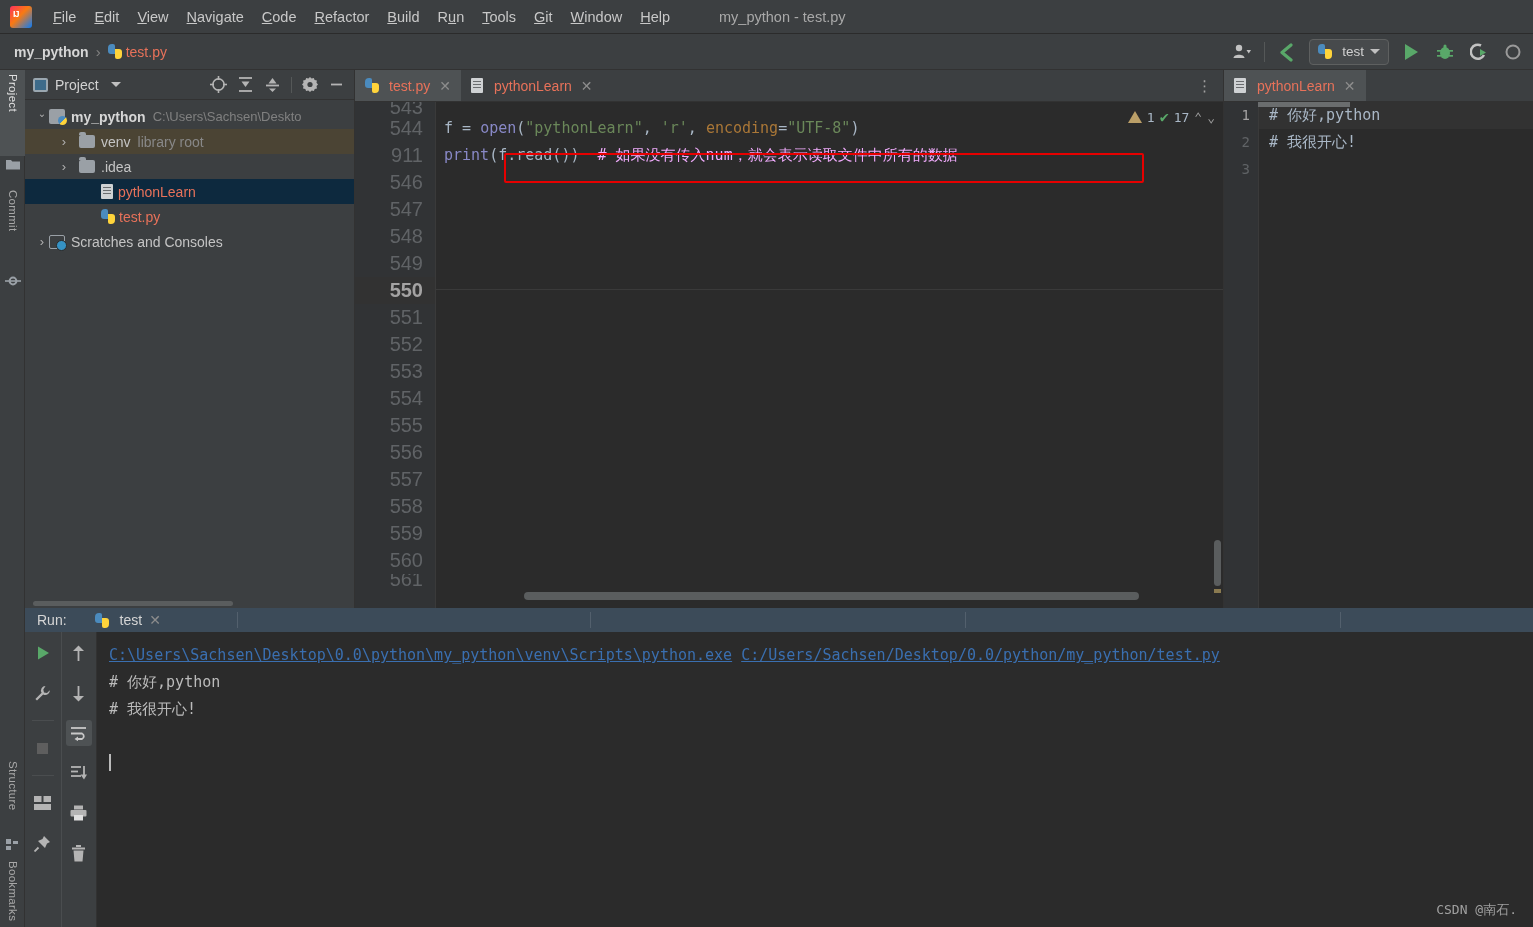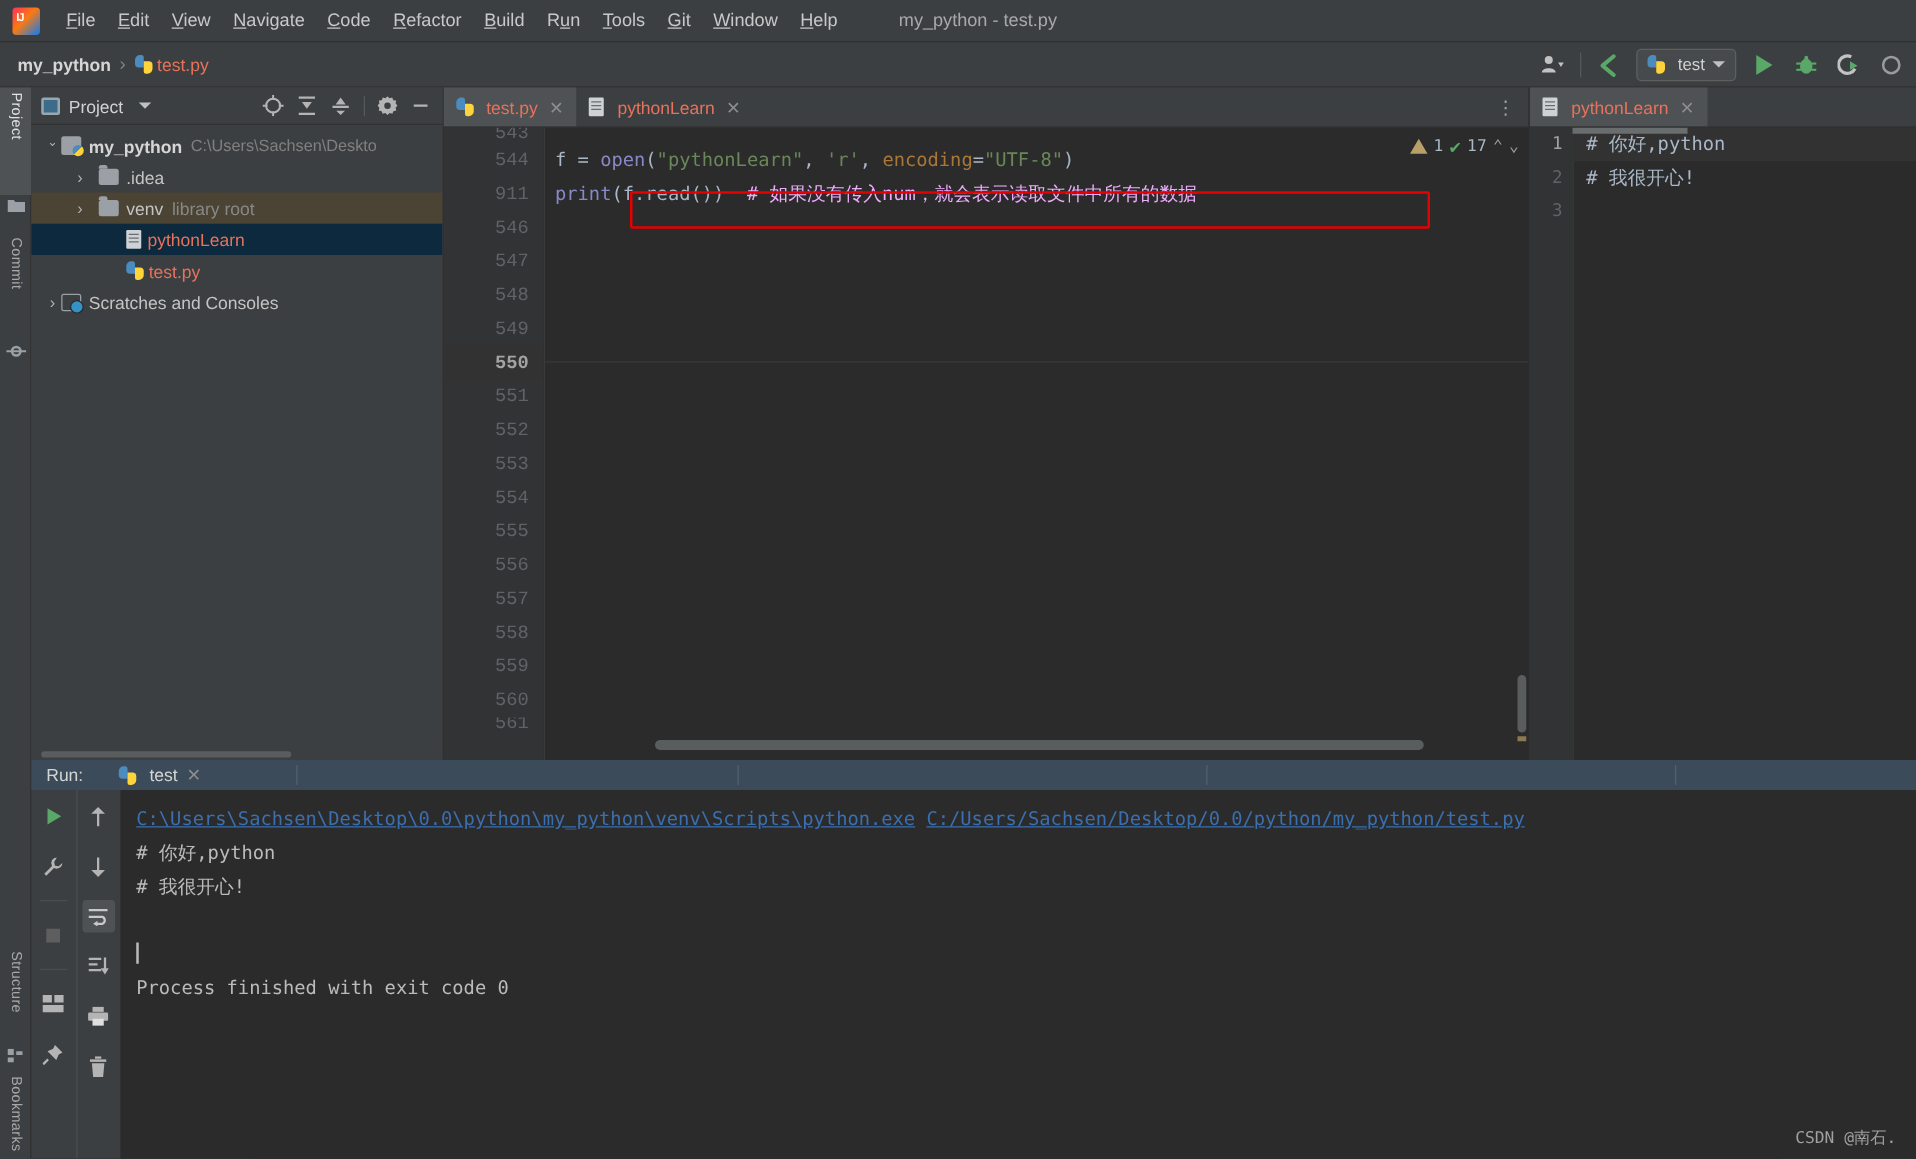--- a/index.html
+++ b/index.html
@@ -196,21 +196,21 @@
     margin-left: auto; display: flex; align-items: center; padding-right: 10px;
     color: #a0a0a0; font-size: 15px; letter-spacing: 1px;
   }
   .editor-body { flex: 1; display: flex; position: relative; overflow: hidden; }
   .gutter {
     width: 80px; background: #313335; flex: none; padding-top: 0;
     text-align: right; position: relative;
   }
   .gline {
     height: 27px; line-height: 27px; padding-right: 12px;
-    font-family: Liberation Mono, monospace; font-size: 15px; color: #606366;
+    font-family: Liberation Sans, sans-serif; font-size: 20px; color: #606366;
   }
   .gline.current { color: #a4a3a3; font-weight: bold; background: #323232; }
   .gline.clip { height: 13px; line-height: 10px; overflow: hidden; }
   .code {
     flex: 1; position: relative; background: #2b2b2b;
     font-family: "DejaVu Sans Mono", monospace; font-size: 15px;
     border-left: 1px solid #3a3a3a;
   }
   .cline { height: 27px; line-height: 27px; padding-left: 8px; white-space: pre; }
   .cline.clip { height: 13px; }
@@ -497,31 +497,31 @@
 
     <div class="pp-tree">
 
       <div class="tree-row">
         <span class="arrow open"></span>
         <span class="proj-ico"></span>
         <span class="t-bold">my_python</span>
         <span class="t-path">C:\Users\Sachsen\Deskto</span>
       </div>
 
-      <div class="tree-row" style="padding-left:32px;">
-        <span class="arrow closed"></span>
-        <span class="folder-ico" style="margin-left:8px;"></span>
-        <span>.idea</span>
-      </div>
-
       <div class="tree-row hovered" style="padding-left:32px;">
         <span class="arrow closed"></span>
         <span class="folder-ico" style="margin-left:8px;"></span>
         <span>venv</span>
         <span class="t-gray">library root</span>
+      </div>
+
+      <div class="tree-row" style="padding-left:32px;">
+        <span class="arrow closed"></span>
+        <span class="folder-ico" style="margin-left:8px;"></span>
+        <span>.idea</span>
       </div>
 
 
       <div class="tree-row selected" style="padding-left:76px;">
         <span class="txt-icon"></span>
         <span class="t-red">pythonLearn</span>
       </div>
 
       <div class="tree-row" style="padding-left:76px;">
         <span class="py-icon"></span>
@@ -722,19 +722,18 @@
           </div>
         </div>
       </div>
 
       <div class="console">
         <div class="cons-line"><span class="cons-link">C:\Users\Sachsen\Desktop\0.0\python\my_python\venv\Scripts\python.exe</span> <span class="cons-link">C:/Users/Sachsen/Desktop/0.0/python/my_python/test.py</span></div>
         <div class="cons-line"># 你好,python</div>
         <div class="cons-line"># 我很开心!</div>
         <div class="cons-line"></div>
         <div class="cons-line"><span class="cons-caret"></span></div>
-        <div class="cons-line">Process finished with exit code 0</div>
         <div class="watermark">CSDN @南石.</div>
       </div>
     </div>
   </div>
 
 </div>
 
 </body></html>

